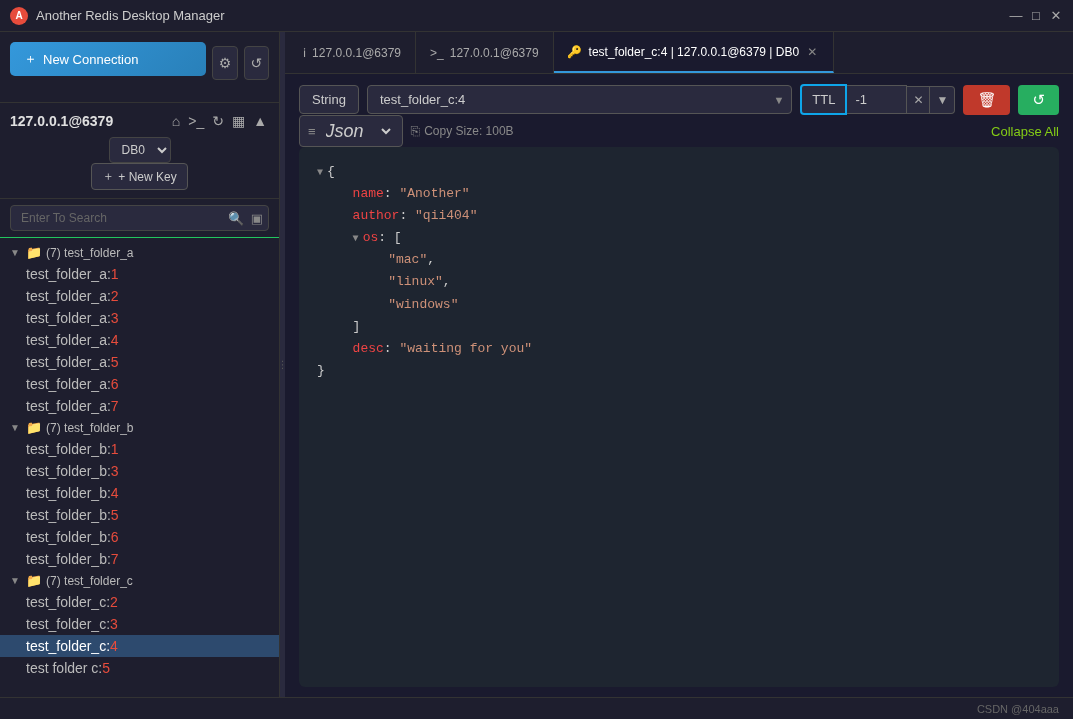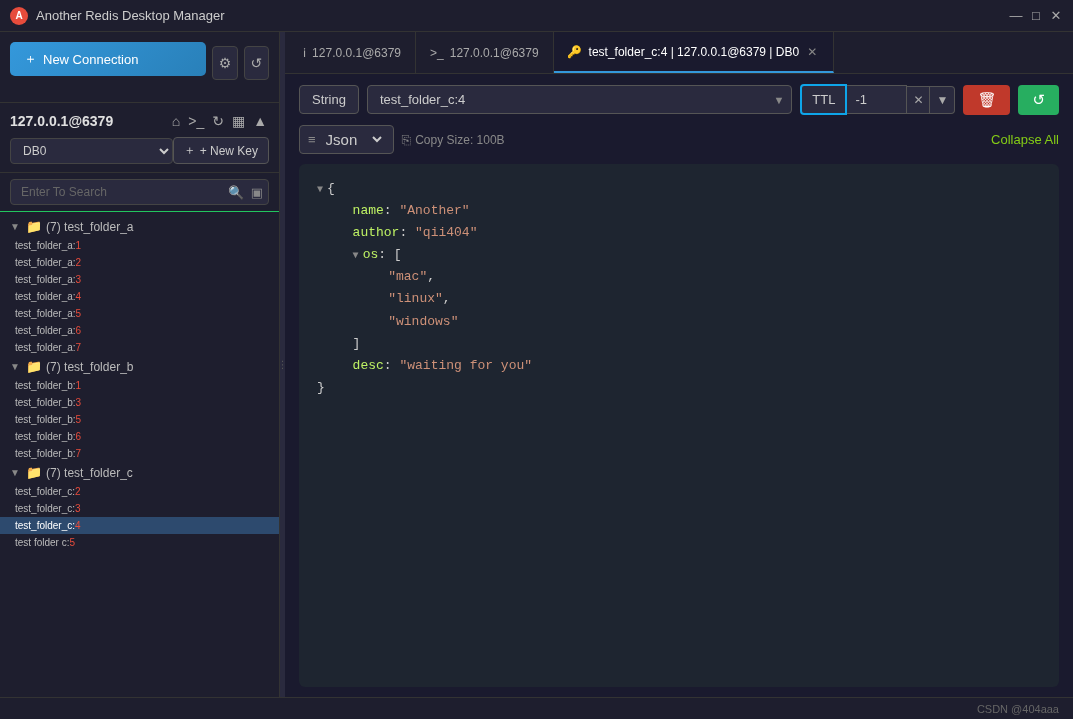--- a/index.html
+++ b/index.html
@@ -127,20 +127,21 @@
       background: none;
       border: none;
       color: #aaa;
       cursor: pointer;
       font-size: 14px;
       padding: 2px;
     }
     .db-row {
       display: flex;
       align-items: center;
+      flex-direction: column;
     }
     .db-select {
       background: #2a2a3e;
       border: 1px solid #444;
       color: #ccc;
       padding: 4px 8px;
       border-radius: 4px;
       font-size: 12px;
       cursor: pointer;
       flex: 1;
@@ -205,23 +206,23 @@
       align-items: center;
       padding: 3px 10px;
       cursor: pointer;
       font-size: 12px;
       color: #bbb;
       gap: 4px;
     }
     .folder-icon { color: #f0a500; font-size: 13px; }
     .folder-arrow { color: #888; font-size: 10px; margin-right: 2px; }
     .key-item {
-      padding: 3px 10px 3px 15px;
-      cursor: pointer;
-      font-size: 10px;
+      padding: 3px 10px 3px 26px;
+      cursor: pointer;
+      font-size: 14px;
       color: #bbb;
     }
     .key-item.active { background: #2d4a6e; color: #fff; }
     .key-name-num { color: #e74c3c; }
     
     .resize-handle {
       width: 5px;
       background: #2a2a3e;
       cursor: col-resize;
       display: flex;
@@ -272,21 +273,20 @@
       cursor: pointer;
       font-size: 12px;
       padding: 0 2px;
       line-height: 1;
     }
     
     .key-editor {
       padding: 10px 14px;
       display: flex;
       flex-direction: column;
-      gap: 10px;
       flex: 1;
       overflow: hidden;
     }
     .key-toolbar {
       display: flex;
       align-items: center;
       gap: 8px;
     }
     .type-badge {
       background: #2a2a3e;
@@ -389,23 +389,24 @@
       border: 1px solid #555;
       border-radius: 4px;
       padding: 4px 8px;
       gap: 6px;
     }
     .format-icon { color: #888; font-size: 13px; }
     .format-select {
       background: transparent;
       border: none;
       color: #ccc;
-      font-size: 15px;
+      font-size: 18px;
       cursor: pointer;
       outline: none;
+      font-style: italic;
     }
     .copy-size {
       font-size: 12px;
       color: #888;
       display: flex;
       align-items: center;
       gap: 4px;
     }
     .collapse-btn {
       margin-left: auto;
@@ -423,21 +424,21 @@
       padding: 14px 18px;
       overflow-y: auto;
       font-family: 'Consolas', 'Courier New', monospace;
       font-size: 13px;
       line-height: 1.7;
     }
     .json-viewer::-webkit-scrollbar { width: 6px; }
     .json-viewer::-webkit-scrollbar-track { background: #1e2530; }
     .json-viewer::-webkit-scrollbar-thumb { background: #444; border-radius: 3px; }
     .j-brace { color: #ccc; }
-    .j-key { color: #bef264; }
+    .j-key { color: #ef4444; }
     .j-colon { color: #ccc; }
     .j-string { color: #ce9178; }
     .j-number { color: #b5cea8; }
     .j-bracket { color: #ccc; }
     .j-arrow { color: #888; cursor: pointer; font-size: 10px; margin-right: 4px; }
     .json-line { display: block; }
     
     .save-row {
       padding: 6px 0 4px 0;
     }
@@ -553,20 +554,21 @@
       <div class="key-item">test_folder_a:<span class="key-name-num">6</span></div>
       <div class="key-item">test_folder_a:<span class="key-name-num">7</span></div>
 
       <div class="folder-item">
         <span class="folder-arrow">▼</span>
         <span class="folder-icon">📁</span>
         <span>(7) test_folder_b</span>
       </div>
       <div class="key-item">test_folder_b:<span class="key-name-num">1</span></div>
       <div class="key-item">test_folder_b:<span class="key-name-num">3</span></div>
+      <div class="key-item">test_folder_b:<span class="key-name-num">4</span></div>
       <div class="key-item">test_folder_b:<span class="key-name-num">5</span></div>
       <div class="key-item">test_folder_b:<span class="key-name-num">6</span></div>
       <div class="key-item">test_folder_b:<span class="key-name-num">7</span></div>
 
       <div class="folder-item">
         <span class="folder-arrow">▼</span>
         <span class="folder-icon">📁</span>
         <span>(7) test_folder_c</span>
       </div>
       <div class="key-item">test_folder_c:<span class="key-name-num">2</span></div>

